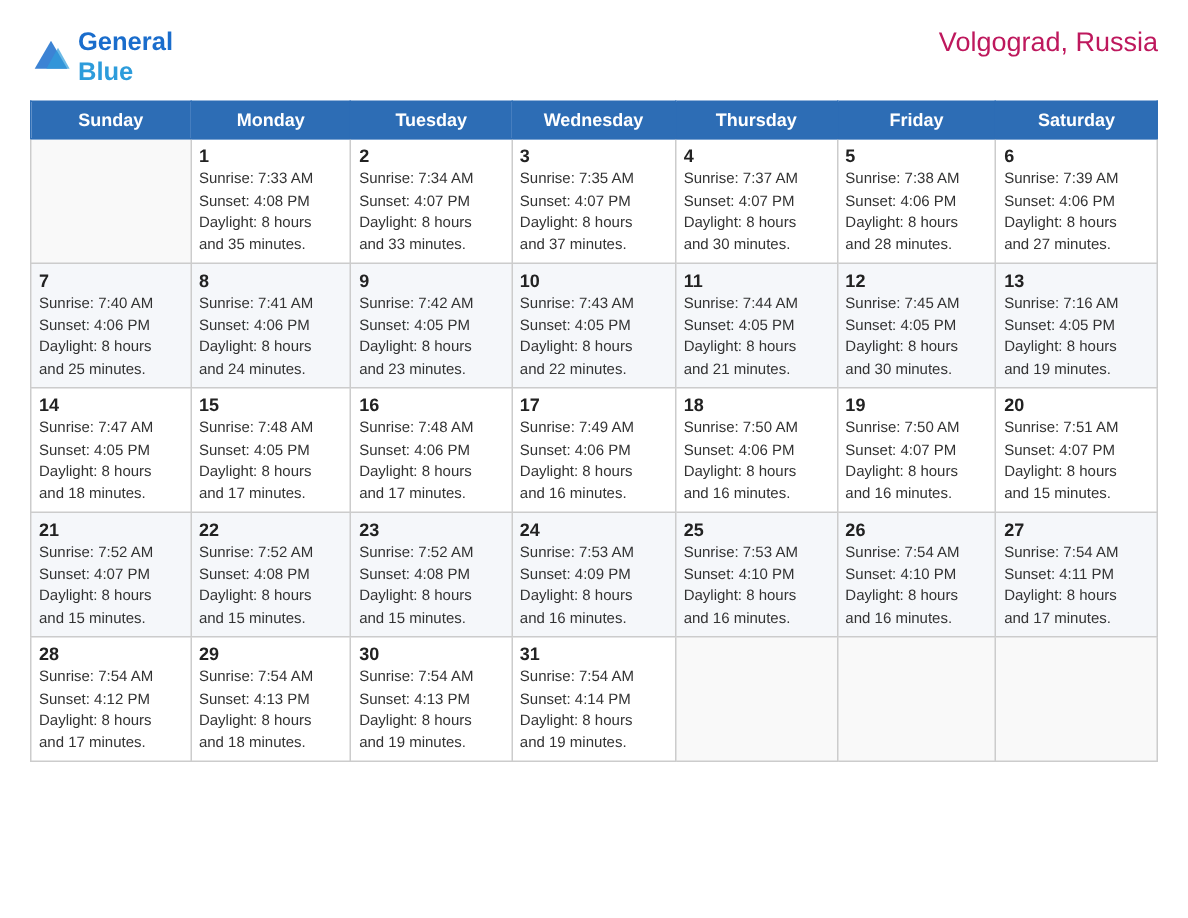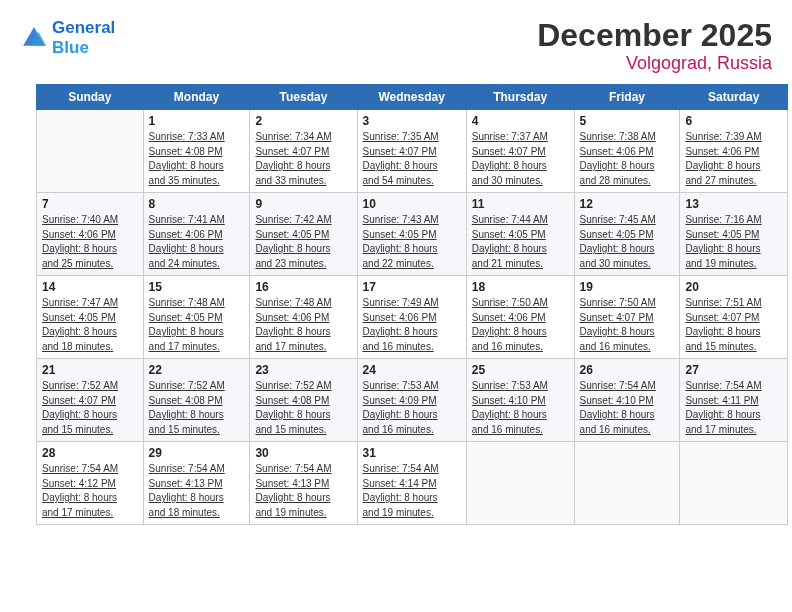--- a/index.html
+++ b/index.html
@@ -41,21 +41,20 @@
       line-height: 1.1;
     }
     .location {
       font-size: 18px;
       color: #be185d;
     }
     .calendar-table {
       width: 100%;
       border-collapse: collapse;
       font-size: 10.5px;
-      margin-left: 16px;
     }
     .calendar-table thead th {
       background-color: #2d6db5;
       color: #fff;
       padding: 5px 6px;
       font-size: 12px;
       font-weight: bold;
       border: 1px solid #2d6db5;
     }
     .calendar-table tbody td {
@@ -74,21 +73,20 @@
     .day-number {
       font-weight: bold;
       font-size: 12px;
       color: #222;
       margin-bottom: 2px;
     }
     .day-info {
       color: #333;
       font-size: 10px;
       line-height: 1.45;
-      text-decoration: underline;
     }
     .empty-cell {
       background: #f9f9f9;
     }
   </style>
 </head>
 <body>
 
 <div class="page">
   <div class="header">
@@ -99,21 +97,20 @@
         <polygon points="24,10 34,28 14,28" fill="#2d9cdb" opacity="0.7"></polygon>
       </svg>
       <div>
         <div style="font-size:17px;font-weight:bold;color:#333;line-height:1.15;">
           <span style="color:#1a6dcc;">General</span><br>
           <span style="color:#2d9cdb;text-align:center;">Blue</span>
         </div>
       </div>
     </div>
     <div class="title-block">
-      <div class="month-title">December 2025</div>
       <div class="location">Volgograd, Russia</div>
     </div>
   </div>
 
   <table class="calendar-table">
     <thead>
       <tr>
       <th>Sunday</th>
           <th>Monday</th>
           <th>Tuesday</th>
@@ -140,21 +137,21 @@
               <div>Sunrise: 7:34 AM</div>
               <div>Sunset: 4:07 PM</div>
               <div><span>Daylight: 8 hours</span><br><span>and 33 minutes.</span></div>
             </div>
           </td>
           <td>
             <div class="day-number">3</div>
             <div class="day-info">
               <div>Sunrise: 7:35 AM</div>
               <div>Sunset: 4:07 PM</div>
-              <div><span>Daylight: 8 hours</span><br><span>and 54 minutes.</span></div>
+              <div><span>Daylight: 8 hours</span><br><span>and 37 minutes.</span></div>
             </div>
           </td>
           <td>
             <div class="day-number">4</div>
             <div class="day-info">
               <div>Sunrise: 7:37 AM</div>
               <div>Sunset: 4:07 PM</div>
               <div><span>Daylight: 8 hours</span><br><span>and 30 minutes.</span></div>
             </div>
           </td>

